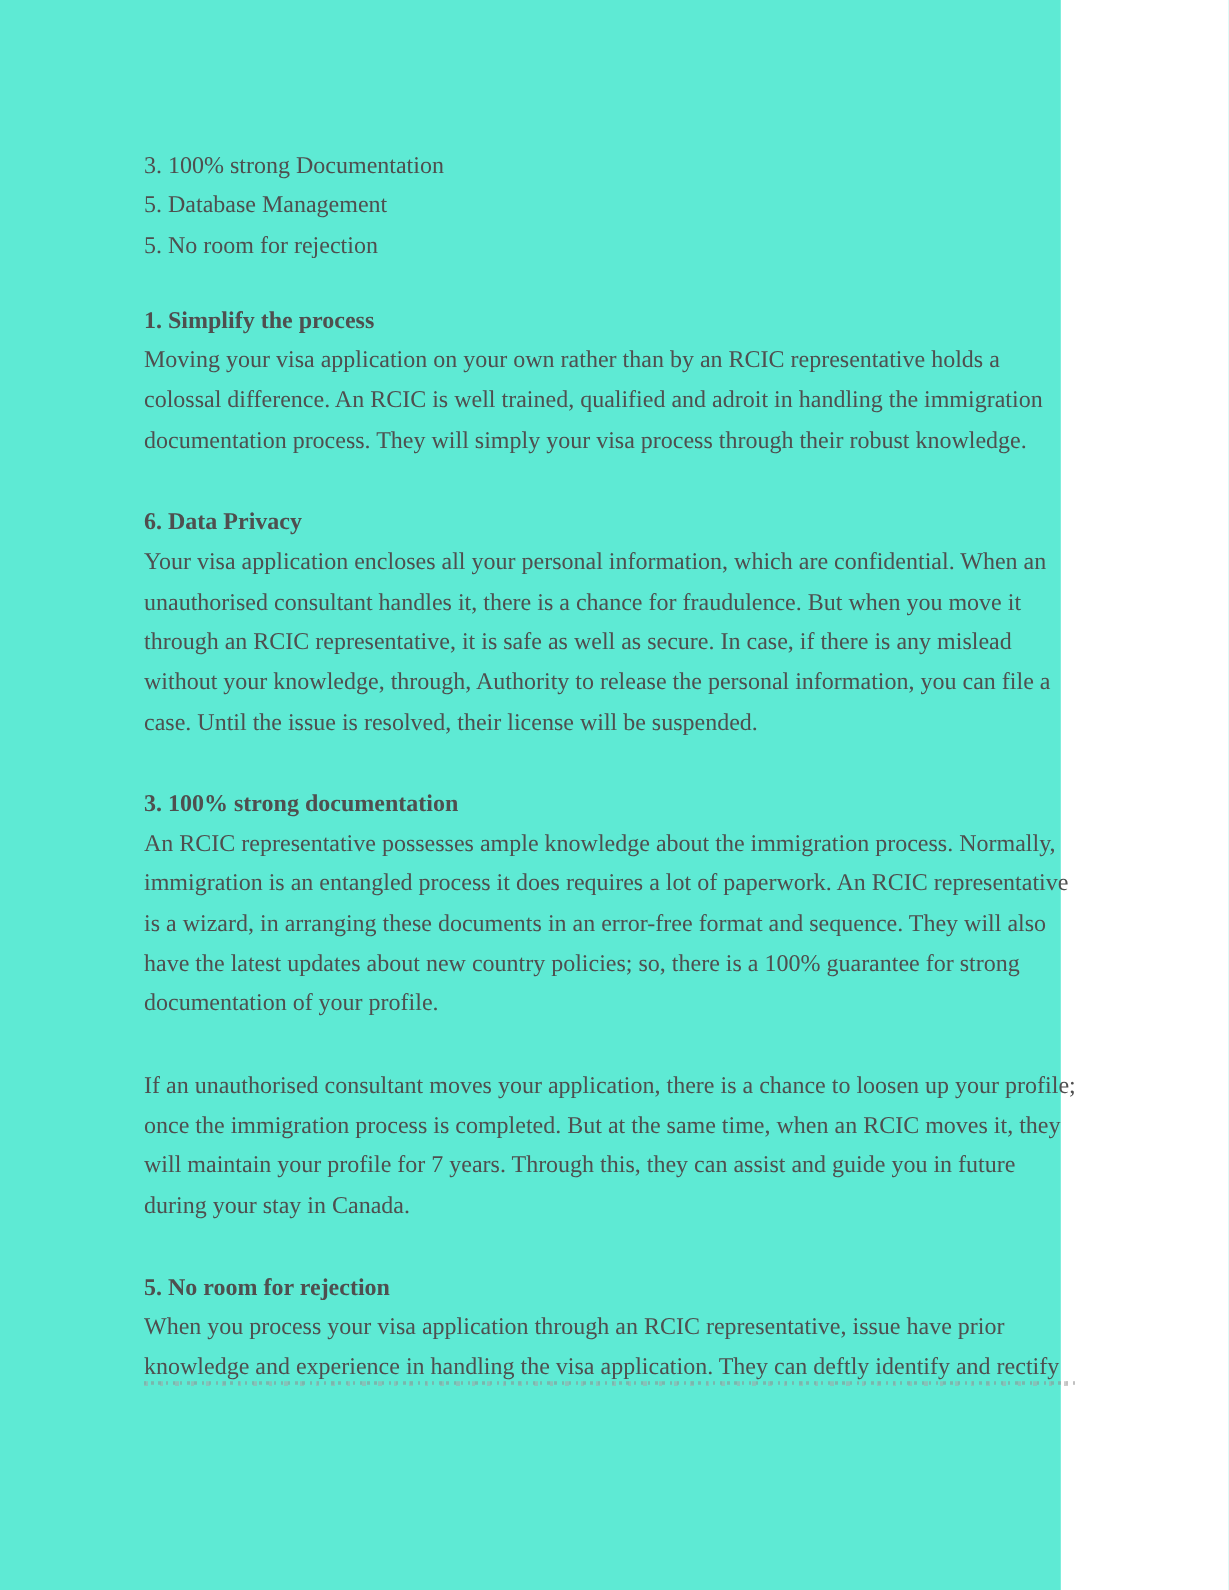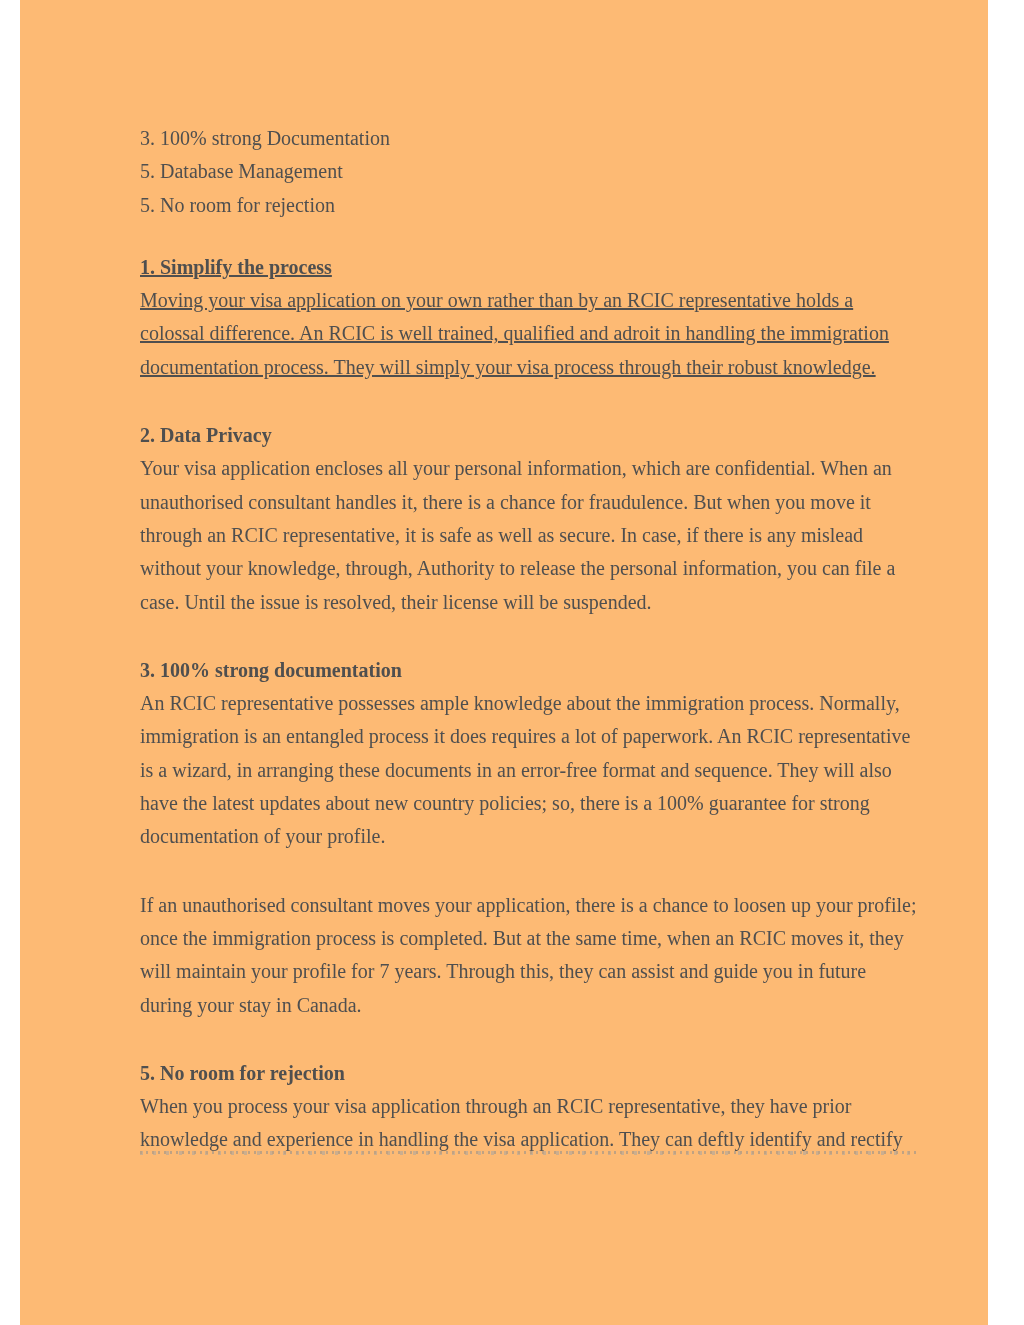--- a/index.html
+++ b/index.html
@@ -9,43 +9,41 @@
   body {
     width: 1024px;
     height: 1325px;
     background: #ffffff;
     font-family: "Liberation Serif", "DejaVu Serif", serif;
     color: #4f4f4f;
     overflow: hidden;
   }
   .page {
     position: relative;
-    width: 968px;
+    width: 884px;
     height: 1325px;
-    background: #fdba74;
-    margin-left: 20px;
+    background: #5eead4;
   }
   .content {
     position: absolute;
     left: 120px;
     top: 122px;
     width: 780px;
     font-size: 20px;
     line-height: 33.3px;
     text-align: left;
   }
   .intro-list .line {
     white-space: nowrap;
   }
   .section {
     margin-top: 35px;
   }
   .section.first {
     margin-top: 29px;
-    text-decoration: underline;
   }
   .section-heading {
     font-weight: bold;
   }
   .section-body {
     margin: 0;
   }
   
   .clipped-line {
     margin-top: -6px;
@@ -70,34 +68,34 @@
       <div class="line">5. Database Management</div>
       <div class="line">5. No room for rejection</div>
     </div>
 
     <div class="section first">
       <div class="section-heading">1. Simplify the process</div>
       <div class="section-body">Moving your visa application on your own rather than by an RCIC representative holds a colossal difference. An RCIC is well trained, qualified and adroit in handling the immigration documentation process. They will simply your visa process through their robust knowledge.</div>
     </div>
 
     <div class="section">
-      <div class="section-heading">2. Data Privacy</div>
+      <div class="section-heading">6. Data Privacy</div>
       <div class="section-body">Your visa application encloses all your personal information, which are confidential. When an unauthorised consultant handles it, there is a chance for fraudulence. But when you move it through an RCIC representative, it is safe as well as secure. In case, if there is any mislead without your knowledge, through, Authority to release the personal information, you can file a case. Until the issue is resolved, their license will be suspended.</div>
     </div>
 
     <div class="section">
       <div class="section-heading">3. 100% strong documentation</div>
       <div class="section-body">An RCIC representative possesses ample knowledge about the immigration process. Normally, immigration is an entangled process it does requires a lot of paperwork. An RCIC representative is a wizard, in arranging these documents in an error-free format and sequence. They will also have the latest updates about new country policies; so, there is a 100% guarantee for strong documentation of your profile.</div>
     </div>
 
     <div class="section">
       <div class="section-body">If an unauthorised consultant moves your application, there is a chance to loosen up your profile; once the immigration process is completed. But at the same time, when an RCIC moves it, they will maintain your profile for 7 years. Through this, they can assist and guide you in future during your stay in Canada.</div>
     </div>
 
     <div class="section">
       <div class="section-heading">5. No room for rejection</div>
-      <div class="section-body">When you process your visa application through an RCIC representative, they have prior knowledge and experience in handling the visa application. They can deftly identify and rectify</div>
+      <div class="section-body">When you process your visa application through an RCIC representative, issue have prior knowledge and experience in handling the visa application. They can deftly identify and rectify</div>
     </div>
 
     <div class="clipped-line"></div>
 
   </div>
 </div>
 
 </body></html>

